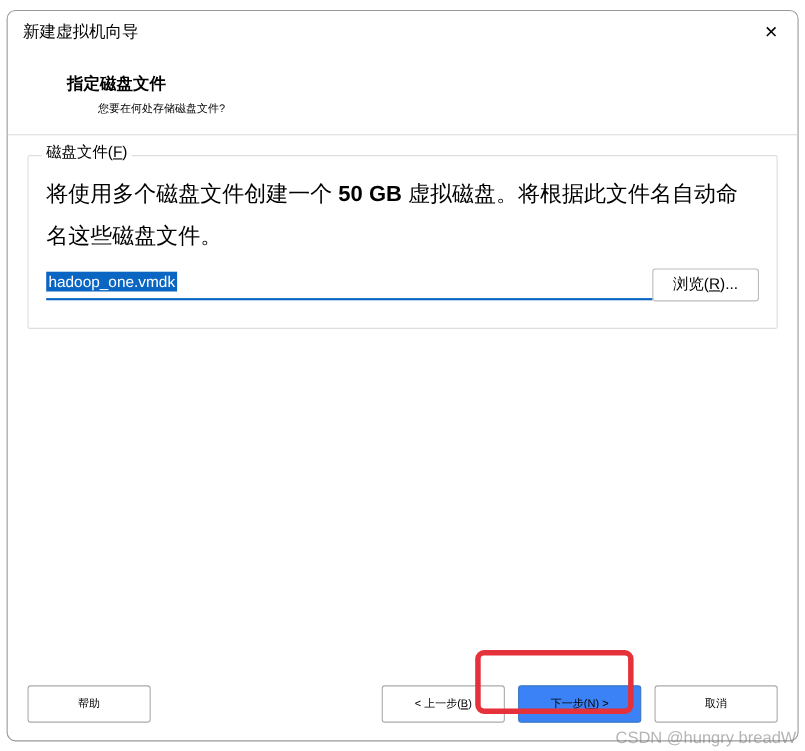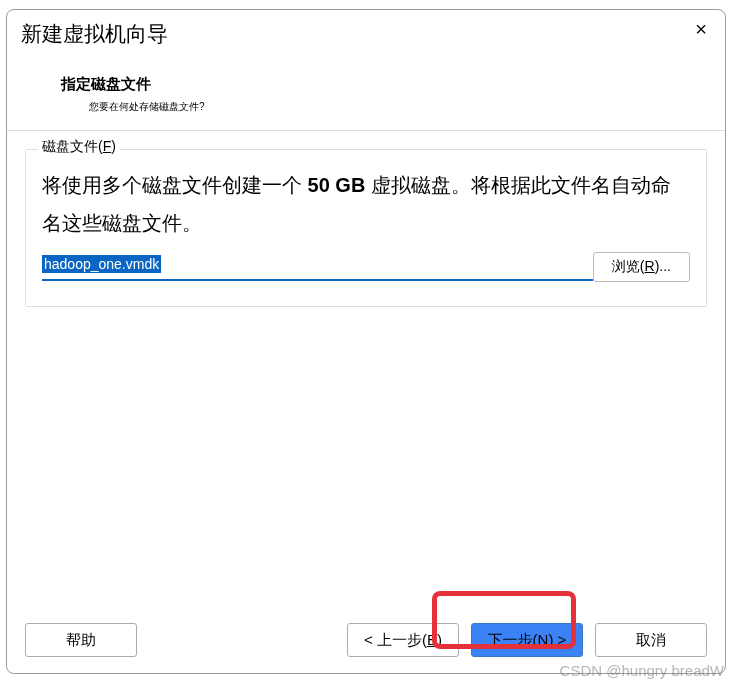--- a/index.html
+++ b/index.html
@@ -21,21 +21,21 @@
       display: flex;
       flex-direction: column;
       position: relative;
     }
     .header {
       padding: 10px 14px 6px 14px;
       display: flex;
       justify-content: space-between;
       align-items: flex-start;
     }
-    .title { font-size: 21px; color: #000; }
+    .title { font-size: 15px; color: #000; }
     .close-btn {
       width: 20px; height: 20px;
       font-size: 20px; line-height: 18px;
       text-align: center;
       cursor: pointer;
       font-weight: 300;
     }
     .subheader {
       padding: 4px 0 16px 54px;
     }
@@ -104,21 +104,21 @@
       padding: 12px 18px 16px 18px;
       align-items: center;
     }
     .btn {
       height: 34px;
       min-width: 112px;
       padding: 0 0;
       background: #fff;
       border: 1px solid #aaa;
       border-radius: 3px;
-      font-size: 15px;
+      font-size: 10px;
       cursor: pointer;
       font-family: inherit;
     }
     .btn .underline { text-decoration: underline; }
     .btn.default {
       background: #3b82f6;
       border: 1px solid #3a77c4;
     }
     .highlight-box {
       position: absolute;

